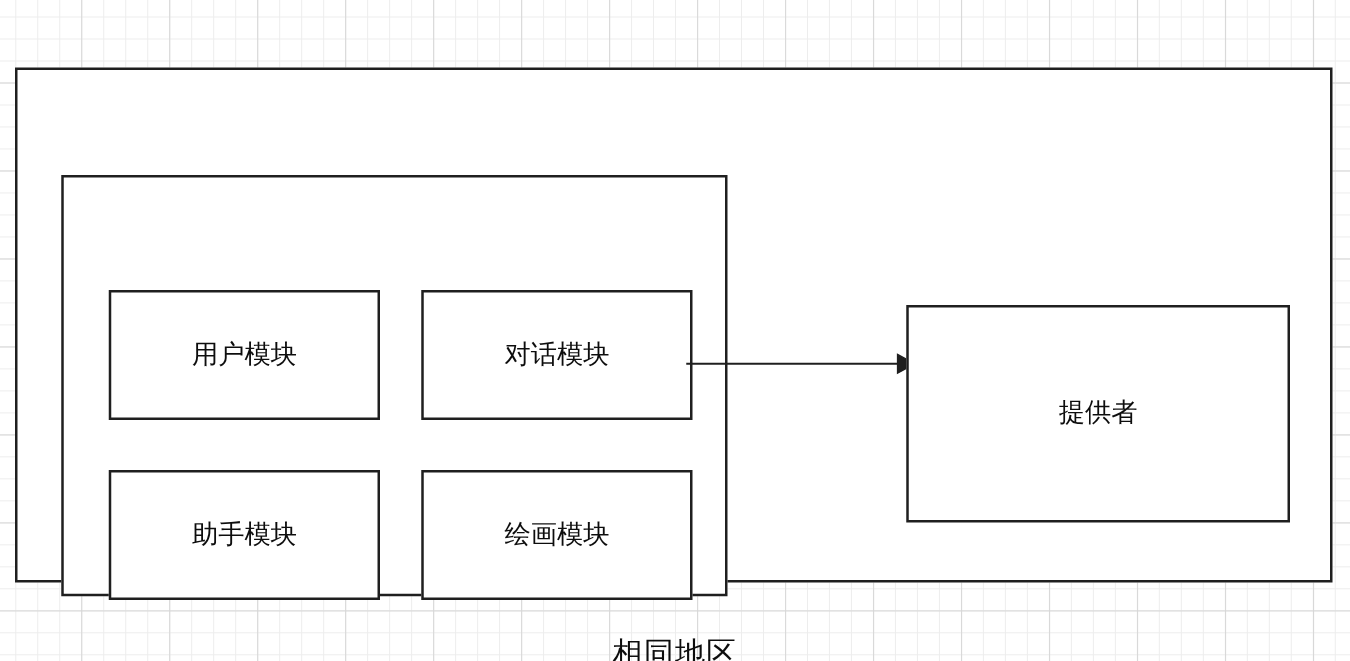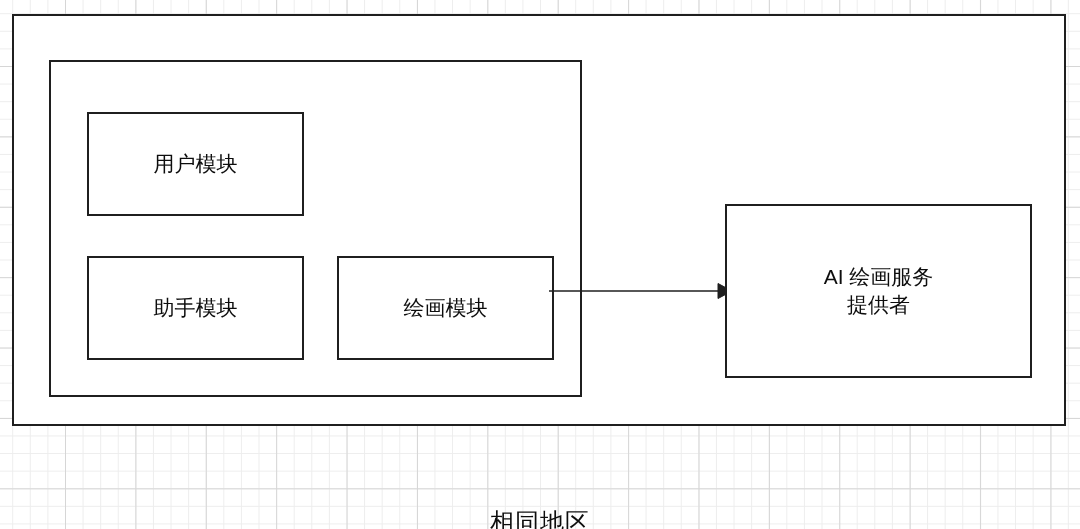--- a/index.html
+++ b/index.html
@@ -42,20 +42,21 @@
     position: absolute;
     box-sizing: border-box;
     background: #ffffff;
     border: 2px solid #1f1f1f;
     display: flex;
     align-items: center;
     justify-content: center;
     text-align: center;
     color: #0d0d0d;
     line-height: 1.35;
+    margin-top: 40px;
   }
 
   
   #region-box {
     left: 12px;
     top: 14px;
     width: 1054px;
     height: 412px;
     border-width: 2px;
     display: block;
@@ -122,38 +123,40 @@
 <div id="canvas">
 
   <div class="box" id="region-box">
 
     <div class="box" id="app-box">
 
       <div class="box module" id="module-user">
         <span>用户模块</span>
       </div>
 
+      <div class="box module" id="module-dialog">
+        <span>对话模块</span>
+      </div>
 
       <div class="box module" id="module-drawing">
         <span>绘画模块</span>
       </div>
 
       <div class="box module" id="module-assist">
         <span>助手模块</span>
       </div>
 
     </div>
 
   </div>
 
   <svg id="connector" viewBox="0 0 200 52">
     <line x1="9" y1="26" x2="178" y2="26" stroke="#1f1f1f" stroke-width="1.6"></line>
     <polygon points="178,18.5 192,26 178,33.5" fill="#1f1f1f" stroke="#1f1f1f" stroke-width="1"></polygon>
   </svg>
 
   <div class="box" id="service-box">
-    <span class="line">AI 绘画服务</span>
     <span class="line">提供者</span>
   </div>
 
   <div id="region-caption">相同地区</div>
 
 </div>
 
 </body></html>

